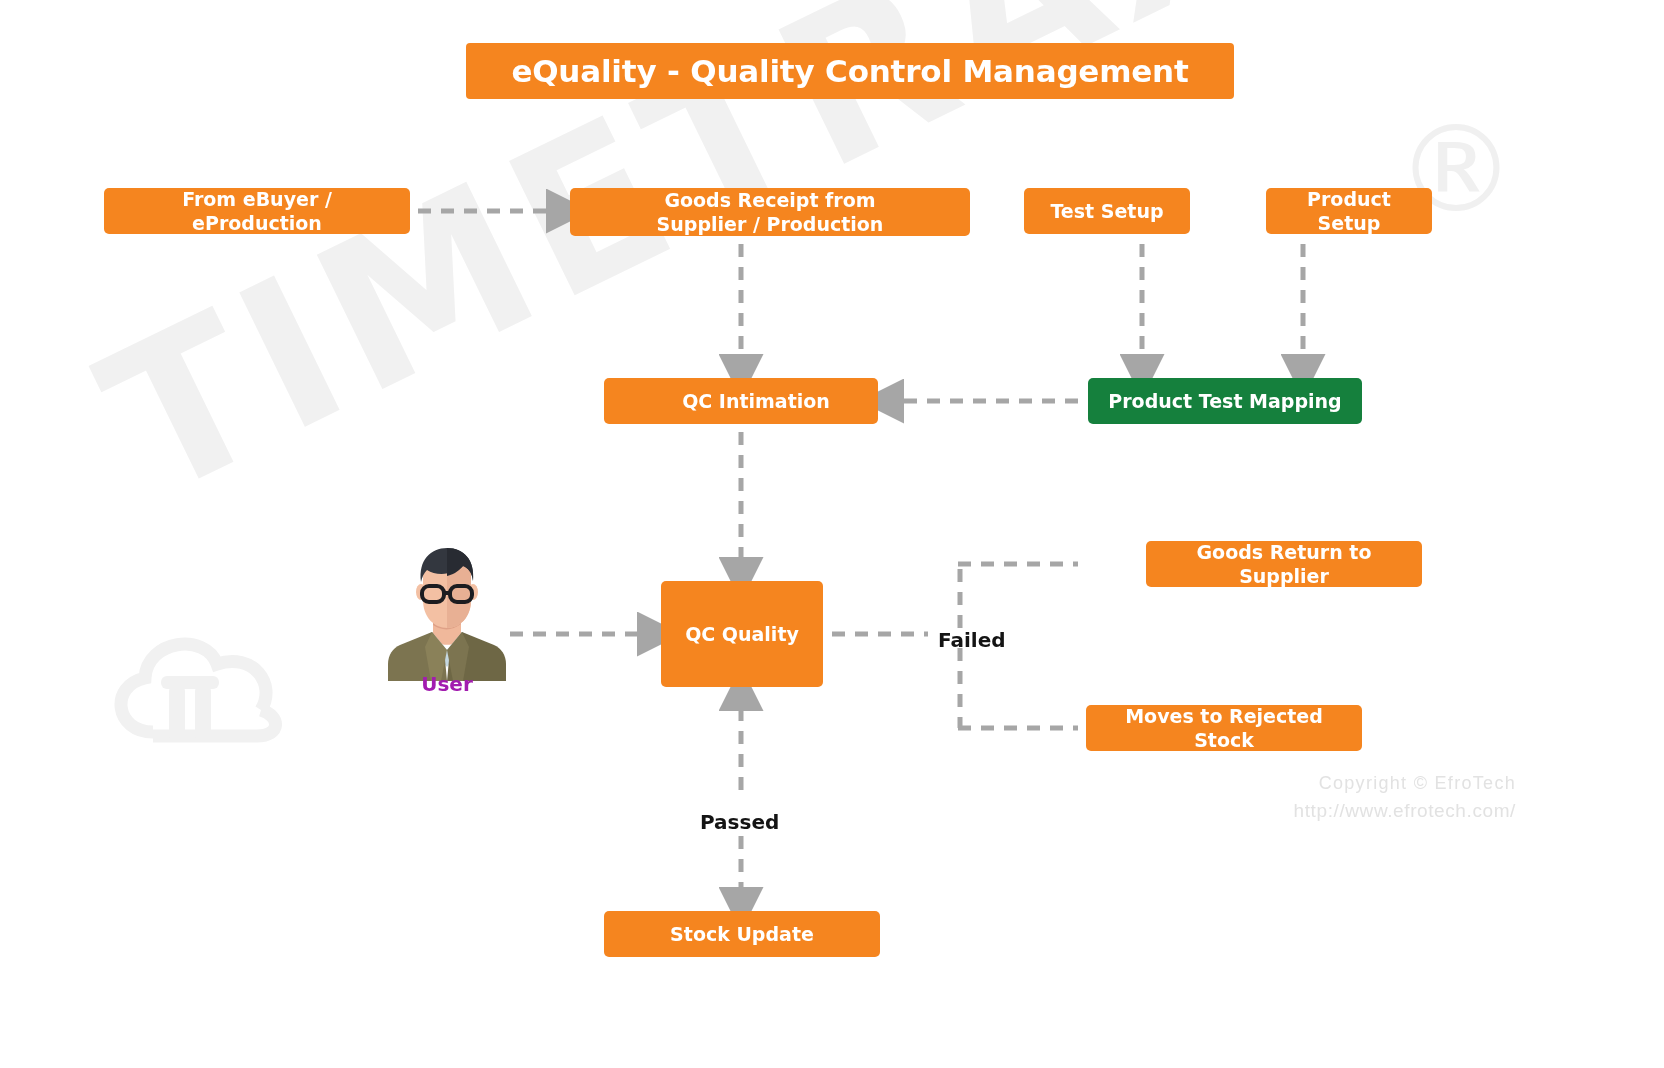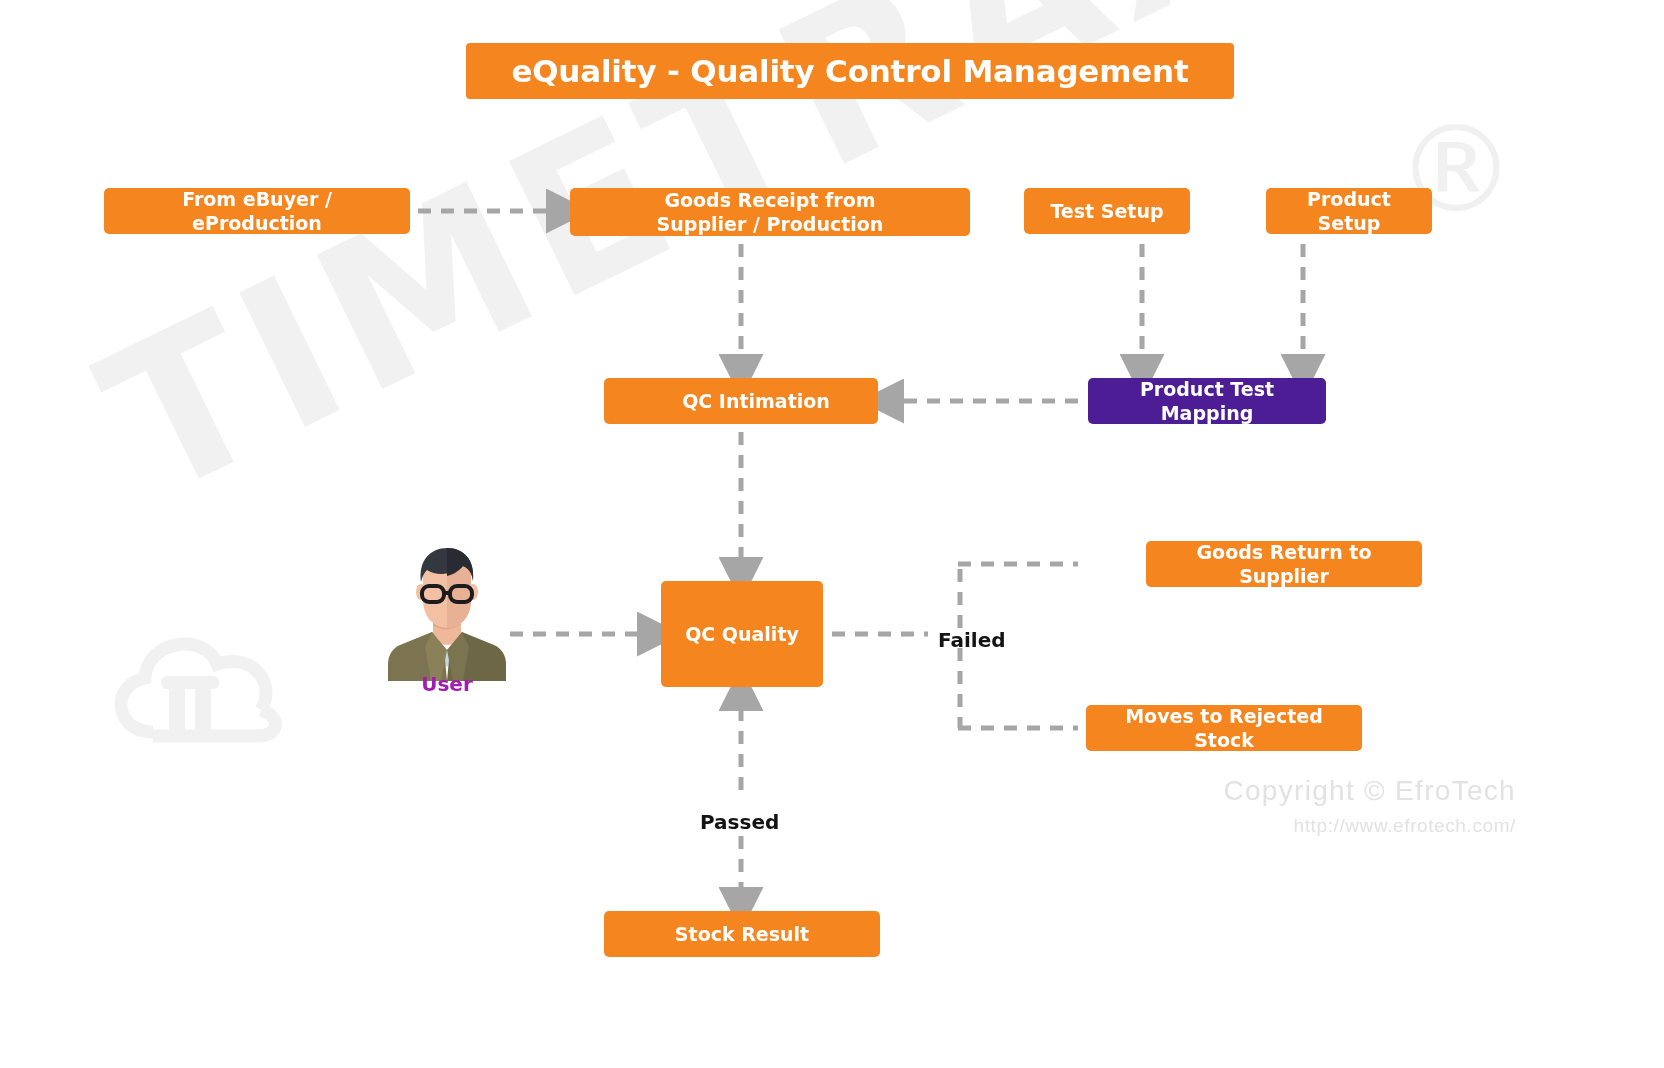--- a/index.html
+++ b/index.html
@@ -135,21 +135,21 @@
   
   .copyright {
     position: absolute;
     right: 148px;
     top: 770px;
     text-align: right;
     font-family: "Liberation Sans", sans-serif;
     color: #e2e2e2;
     line-height: 1.5;
   }
-  .copyright .c1 { font-size: 28px; letter-spacing: 1.3px; display: block; }
+  .copyright .c1 { font-size: 18px; letter-spacing: 1.3px; display: block; }
   .copyright .c2 { font-size: 19px; letter-spacing: 0.6px; display: block; }
 
   
   #edges {
     position: absolute;
     inset: 0;
     width: 1664px;
     height: 1068px;
     pointer-events: none;
   }
@@ -225,34 +225,34 @@
   </div>
   <div class="node" style="left: 1024px; top: 188px; width: 166px; height: 46px; background: rgb(245, 133, 31);">
     <span>Test Setup</span>
   </div>
   <div class="node" style="left: 1266px; top: 188px; width: 166px; height: 46px; background: rgb(245, 133, 31);">
     <span>Product Setup</span>
   </div>
   <div class="node" style="left: 604px; top: 378px; width: 274px; height: 46px; background: rgb(245, 133, 31); padding-left: 44px;">
     <span>QC Intimation</span>
   </div>
-  <div class="node" style="left: 1088px; top: 378px; width: 238px; height: 46px; background: #4c1d95;">
+  <div class="node" style="left: 1088px; top: 378px; width: 274px; height: 46px; background: #15803d;">
     <span>Product Test Mapping</span>
   </div>
   <div class="node" style="left: 661px; top: 581px; width: 162px; height: 106px; background: rgb(245, 133, 31);">
     <span>QC Quality</span>
   </div>
   <div class="node" style="left: 1146px; top: 541px; width: 276px; height: 46px; background: rgb(245, 133, 31);">
     <span>Goods Return to Supplier</span>
   </div>
   <div class="node" style="left: 1086px; top: 705px; width: 276px; height: 46px; background: rgb(245, 133, 31);">
     <span>Moves to Rejected Stock</span>
   </div>
   <div class="node" style="left: 604px; top: 911px; width: 276px; height: 46px; background: rgb(245, 133, 31);">
-    <span>Stock Result</span>
+    <span>Stock Update</span>
   </div>
 
   <div class="edge-label" style="left: 938px; top: 628px; color: rgb(20, 20, 20);">Failed</div>
   <div class="edge-label" style="left: 700px; top: 810px; color: rgb(20, 20, 20);">Passed</div>
 
   <div class="user-wrap">
     <svg viewBox="0 0 118 145" width="118" height="145">
 
       <path d="M45 78 h28 v24 c0 9 -28 9 -28 0 z" fill="#f0b89b"></path>
       <path d="M45 78 h28 v10 c-9 7 -19 7 -28 1 z" fill="#dfa187"></path>

